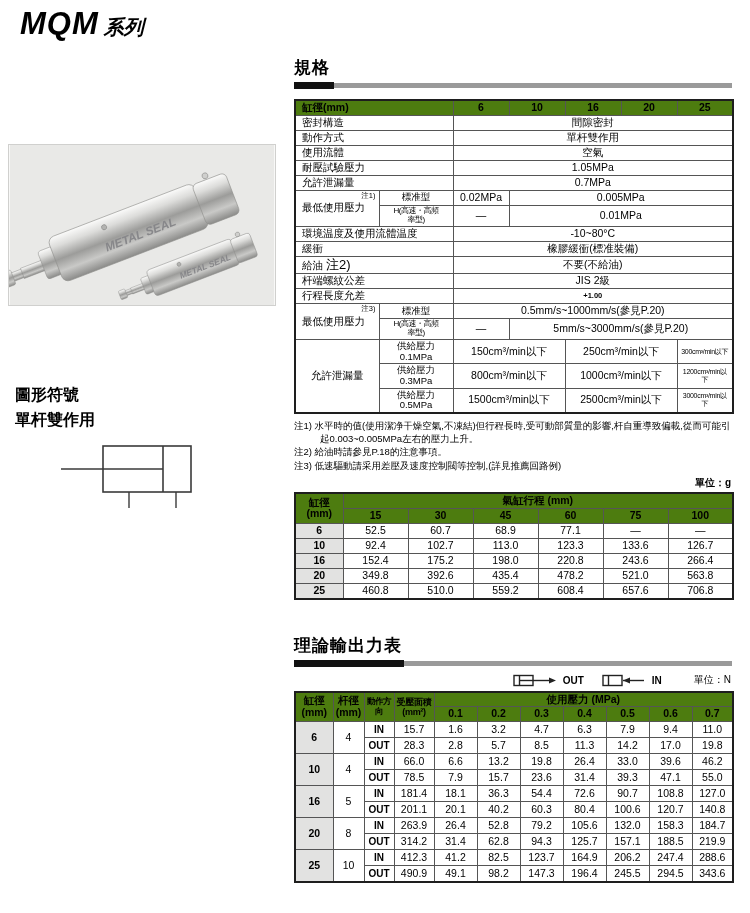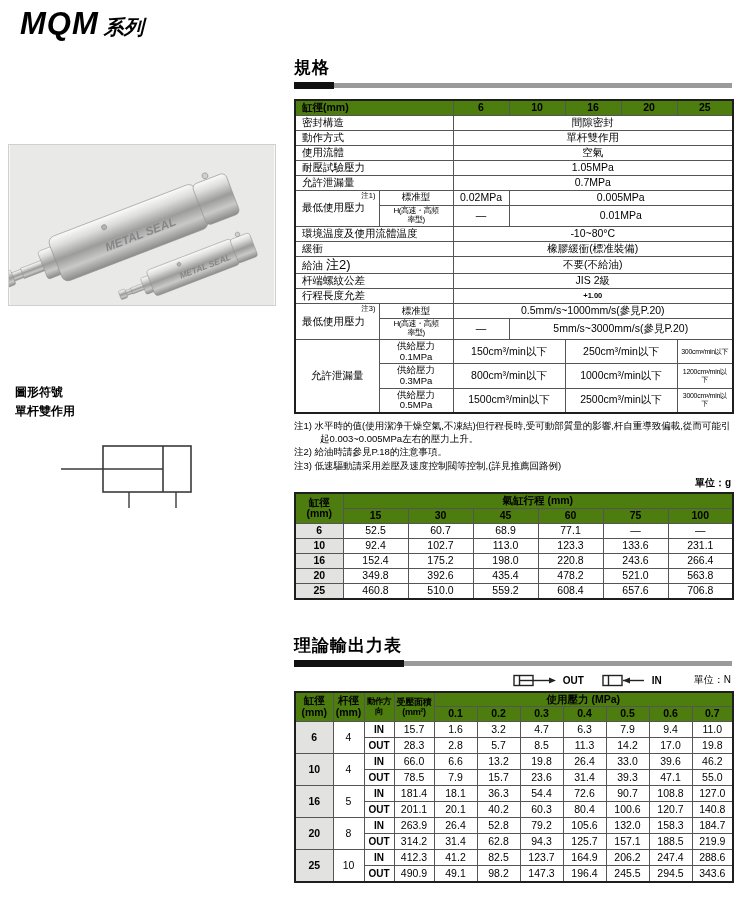--- a/index.html
+++ b/index.html
@@ -6,21 +6,21 @@
   body { margin:0; background:#fff; font-family:"Liberation Sans","DejaVu Sans",sans-serif; color:#000; }
   .page { position:relative; width:750px; height:902px; background:#fff; overflow:hidden; }
 
   
   .title { position:absolute; top:6px; left:20px; font-style:italic; font-weight:bold; white-space:nowrap; }
   .t-main { font-size:31px; letter-spacing:1px; }
   .t-suffix { font-size:20px; margin-left:5px; }
 
   
   .photo { position:absolute; top:144px; left:8px; border:1px solid #d0d0ce; }
-  .sym-caption { position:absolute; top:383px; left:15px; font-size:12px; font-weight:bold; line-height:1.55; }
+  .sym-caption { position:absolute; top:383px; left:15px; font-size:16px; font-weight:bold; line-height:1.55; }
   .symbol { position:absolute; top:437px; left:55px; }
 
   
   .right { position:absolute; left:294px; top:0; width:438px; }
 
   
   .sec-h { margin:0; }
   .sec-h .h-text { font-size:17px; font-weight:bold; letter-spacing:1px; display:block; margin-bottom:3px; }
   .h-bar { display:flex; align-items:center; height:7px; }
   .h-black { background:#111; height:7px; }
@@ -290,21 +290,21 @@
         <td class="num">—</td>
         <td class="num">—</td>
       </tr>
       <tr>
         <td class="rowlbl">10</td>
         <td class="num">92.4</td>
         <td class="num">102.7</td>
         <td class="num">113.0</td>
         <td class="num">123.3</td>
         <td class="num">133.6</td>
-        <td class="num">231.1</td>
+        <td class="num">126.7</td>
       </tr>
       <tr>
         <td class="rowlbl">16</td>
         <td class="num">152.4</td>
         <td class="num">175.2</td>
         <td class="num">198.0</td>
         <td class="num">220.8</td>
         <td class="num">243.6</td>
         <td class="num">266.4</td>
       </tr>

